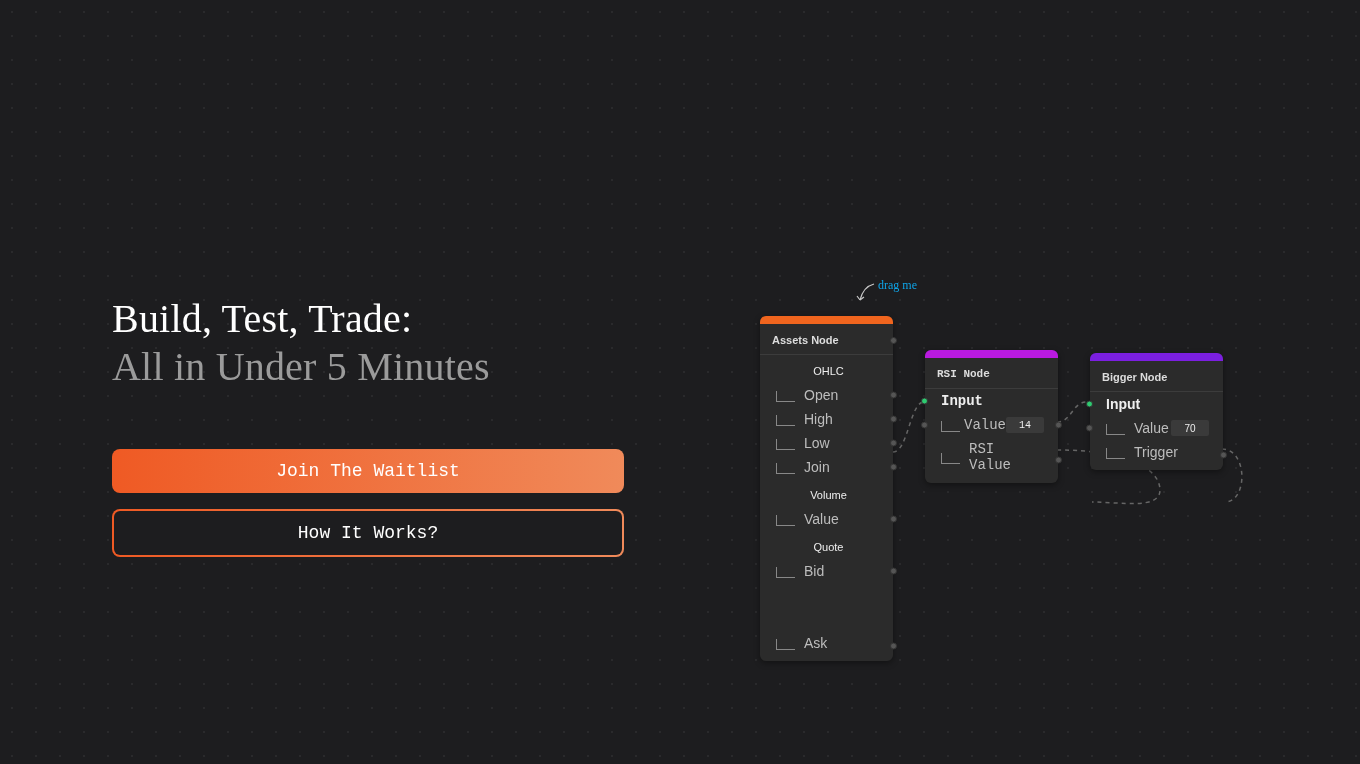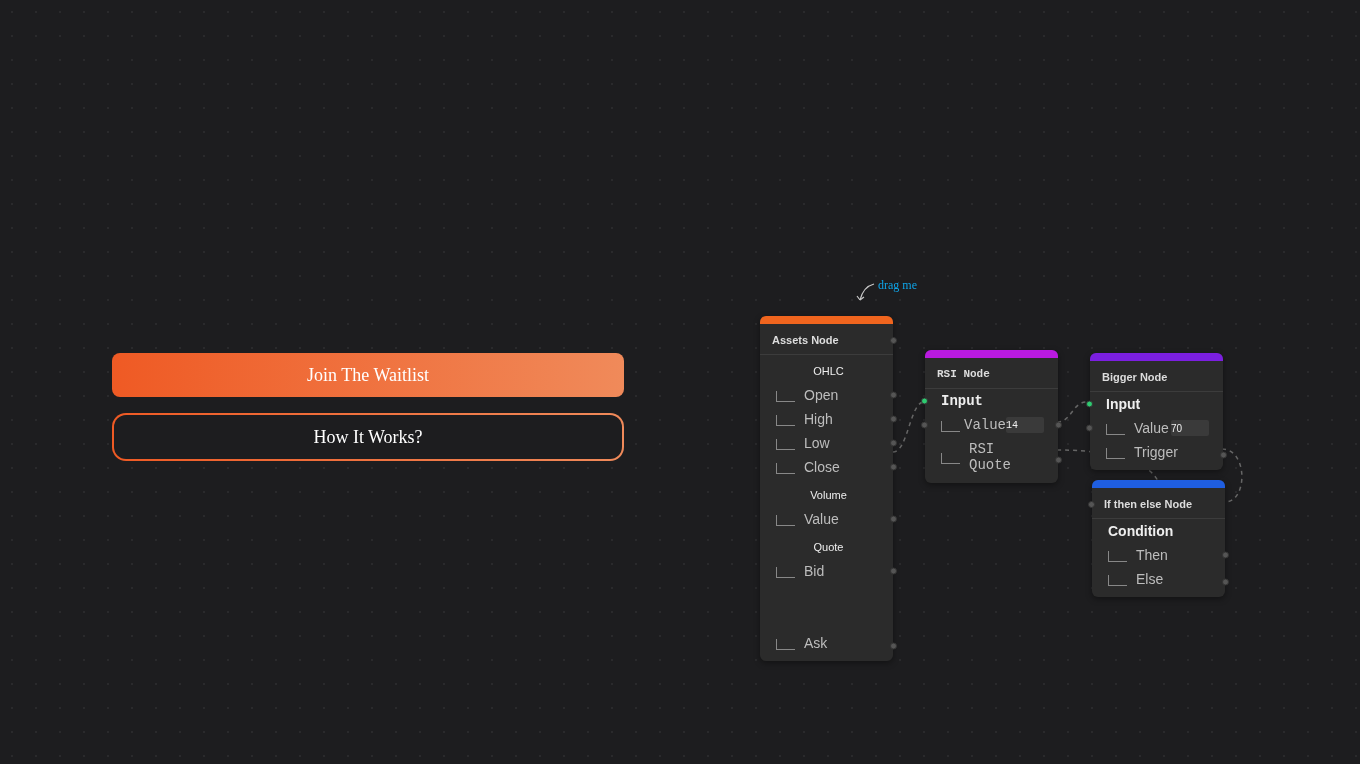--- a/index.html
+++ b/index.html
@@ -45,34 +45,34 @@
   .btn {
     display: flex;
     align-items: center;
     justify-content: center;
     width: 512px;
     height: 44px;
     border-radius: 8px;
     font-size: 18px;
     cursor: pointer;
     border: none;
-    font-family: Liberation Serif, serif;
+    font-family: Liberation Mono, monospace;
   }
   .btn-primary {
     margin-top: 58px;
     background: linear-gradient(90deg, #ef5a24 0%, #f08a5a 100%);
     color: #fff;
   }
   .btn-secondary {
     margin-top: 16px;
     height: 48px;
     background: transparent;
     color: #fff;
     border: 2px solid transparent;
-    border-radius: 14px;
+    border-radius: 8px;
     background-image:
       linear-gradient(#1d1d1f, #1d1d1f),
       linear-gradient(90deg, #ef5a24, #f08a5a);
     background-origin: border-box;
     background-clip: padding-box, border-box;
   }
 
   
   .canvas {
     position: absolute;
@@ -143,20 +143,21 @@
     color: #bdbdbd;
     flex: 1;
   }
   .row-input {
     width: 38px;
     height: 16px;
     background: #3a3a3a;
     border: none;
     color: #eee;
     font-size: 10px;
+    text-align: center;
     border-radius: 2px;
     font-family: inherit;
   }
   .port {
     position: absolute;
     width: 7px; height: 7px;
     border-radius: 50%;
     background: #555;
     border: 1px solid #333;
   }
@@ -184,20 +185,22 @@
     stroke: #666;
     stroke-width: 1.5;
     stroke-dasharray: 4 4;
   }
 </style>
 </head>
 <body>
 
 <div class="hero">
   <h1>
+    <span>Build, Test, Trade:</span>
+    <span class="sub">All in Under 5 Minutes</span>
   </h1>
   <button class="btn btn-primary">Join The Waitlist</button>
   <button class="btn btn-secondary">How It Works?</button>
 </div>
 
 <div class="canvas">
 
   <svg class="drag-arrow" style="left:856px;top:282px;" width="20" height="20" viewBox="0 0 20 20">
     <path d="M18 2 C 10 4, 6 10, 4 18" stroke-width="1.2"></path>
     <path d="M4 18 L1 14 M4 18 L8 15" stroke-width="1.2"></path>
@@ -227,21 +230,21 @@
       <span class="row-label">High</span>
       <span class="port right top"></span>
     </div>
     <div class="node-row">
       <span class="row-icon"></span>
       <span class="row-label">Low</span>
       <span class="port right top"></span>
     </div>
     <div class="node-row">
       <span class="row-icon"></span>
-      <span class="row-label">Close</span>
+      <span class="row-label">Join</span>
       <span class="port right top"></span>
     </div>
 
     <div class="node-section-label">Volume</div>
     <div class="node-row">
       <span class="row-icon"></span>
       <span class="row-label">Value</span>
       <span class="port right top"></span>
     </div>
 
@@ -268,21 +271,21 @@
     </div>
     <div class="node-row">
       <span class="row-icon"></span>
       <span class="row-label">Value</span>
       <input class="row-input" value="14" style="">
       <span class="port left top"></span>
       <span class="port right top"></span>
     </div>
     <div class="node-row" style="padding-bottom:10px;">
       <span class="row-icon"></span>
-      <span class="row-label">RSI Quote</span>
+      <span class="row-label">RSI Value</span>
       <span class="port right top"></span>
     </div>
   </div>
 
   <div class="node" style="left:1090px;top:353px;width:133px;">
     <div class="node-header bar-violet"></div>
     <div class="node-title">Bigger Node</div>
 
     <div class="node-row">
       <span class="row-label" style="font-weight:600;color:#eee;">Input</span>
@@ -294,33 +297,14 @@
       <input class="row-input" value="70" style="">
       <span class="port left top"></span>
     </div>
     <div class="node-row" style="padding-bottom:10px;">
       <span class="row-icon"></span>
       <span class="row-label">Trigger</span>
       <span class="port right top"></span>
     </div>
   </div>
 
-  <div class="node" style="left:1092px;top:480px;width:133px;">
-    <div class="node-header bar-blue"></div>
-    <div class="node-title">If then else Node</div>
-    <span class="port left" style="top:21px;"></span>
-
-    <div class="node-row">
-      <span class="row-label" style="font-weight:600;color:#eee;">Condition</span>
-    </div>
-    <div class="node-row">
-      <span class="row-icon"></span>
-      <span class="row-label">Then</span>
-      <span class="port right top"></span>
-    </div>
-    <div class="node-row" style="padding-bottom:10px;">
-      <span class="row-icon"></span>
-      <span class="row-label">Else</span>
-      <span class="port right top"></span>
-    </div>
-  </div>
 
 </div>
 
 </body></html>

